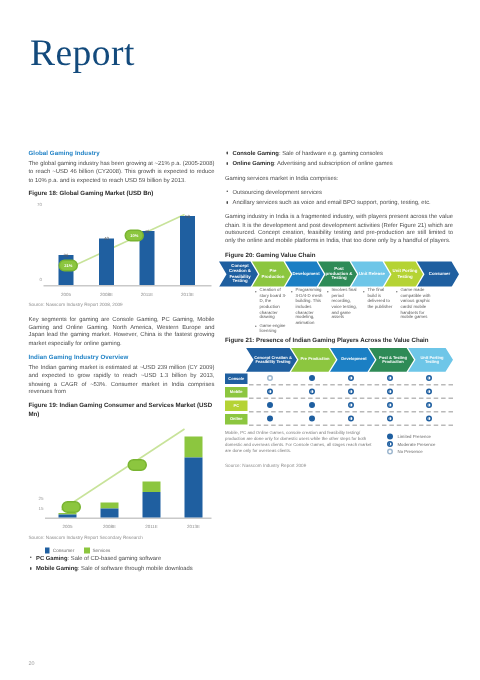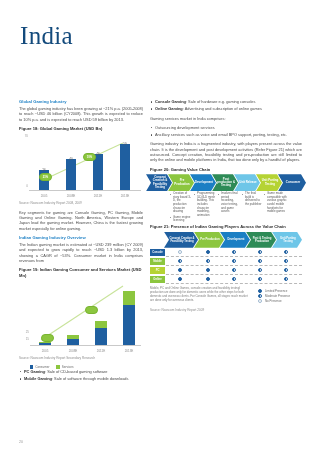--- a/index.html
+++ b/index.html
@@ -142,21 +142,21 @@
   .note{font-size:2.9px;line-height:3.9px;color:#7d7d7d;width:100px;}
 
   .pagenum{position:absolute;left:19px;top:440px;font-size:3.6px;color:#9a9a9a;}
 </style>
 </head>
 <body>
 
 <div class="page">
 
   <div class="masthead">
-    <div class="title">India</div>
+    <div class="title">Report</div>
   </div>
 
   <div class="col-left">
 
     <div class="h-sec">Global Gaming Industry</div>
     <p class="body-t">The global gaming industry has been growing at ~21% p.a. (2005-2008) to reach ~USD 46 billion (CY2008). This growth is expected to reduce to 10% p.a. and is expected to reach USD 59 billion by 2013.</p>
 
     <div class="fig-cap">Figure 18: Global Gaming Market (USD Bn)</div>
 
     <div class="chart1">

